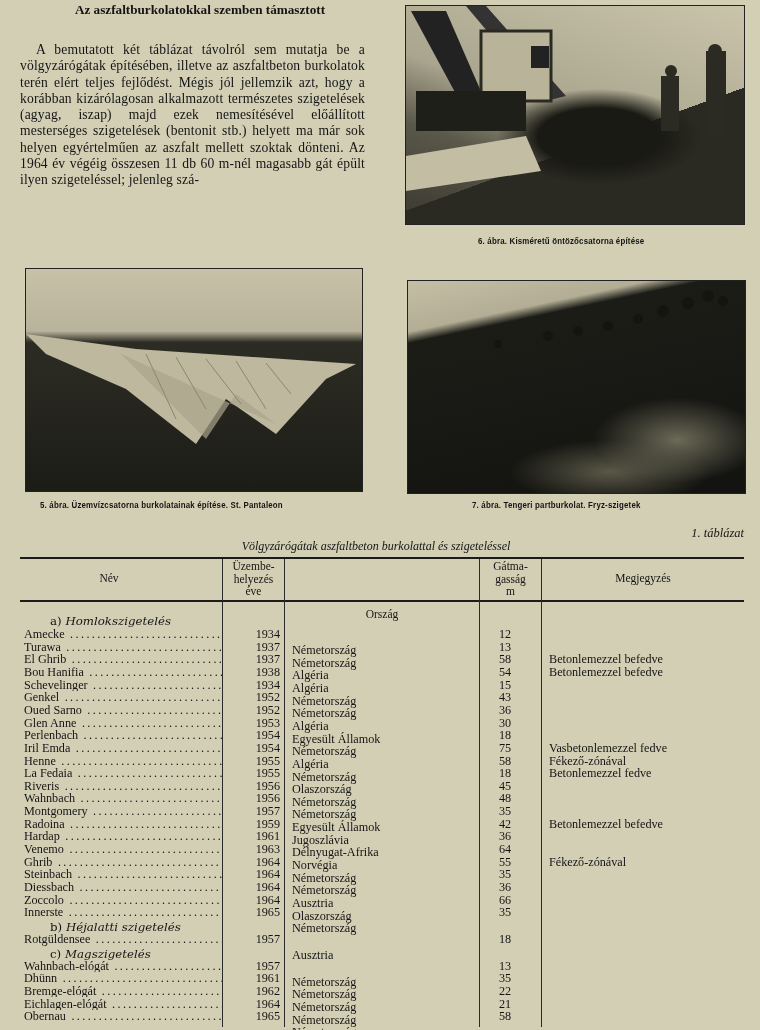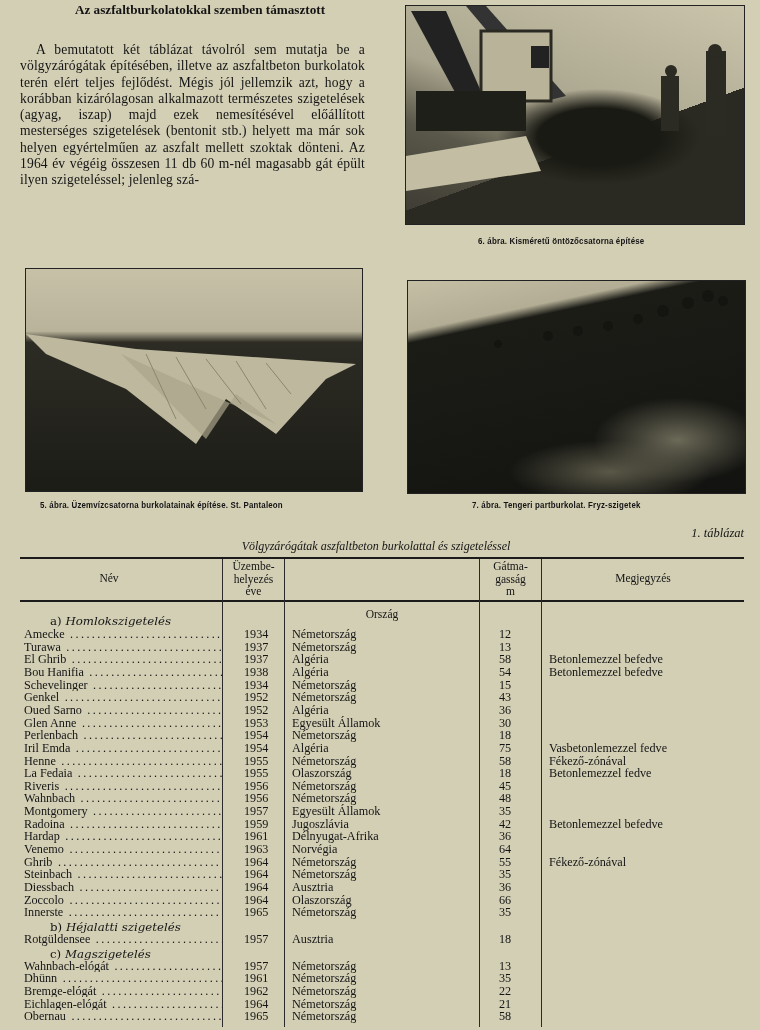--- a/index.html
+++ b/index.html
@@ -51,22 +51,22 @@
 
   .th {
     position: absolute; text-align: center; font-size: 11.5px; line-height: 12.5px;
     font-family: "Liberation Serif", serif;
   }
 
   .row { position: absolute; left: 0; width: 760px; height: 12.6px; font-size: 12.2px; line-height: 12.6px;
     font-family: "Liberation Serif", serif; }
   .c-name { position: absolute; left: 24px; width: 198px; white-space: nowrap; overflow: hidden; }
   .c-name .dots { letter-spacing: 2.4px; }
-  .c-year { position: absolute; left: 244px; width: 52px; text-align: left; }
-  .c-country { position: absolute; left: 292px; width: 190px; white-space: nowrap; }
+  .c-year { position: absolute; left: 228px; width: 52px; text-align: right; }
+  .c-country { position: absolute; left: 292px; width: 190px; white-space: nowrap; margin-top: 16px; }
   .c-height { position: absolute; left: 484px; width: 42px; text-align: center; }
   .c-note { position: absolute; left: 549px; width: 200px; white-space: nowrap; }
   .section-label { position: absolute; font-style: italic; font-size: 11.8px; }
   .section-label .pref { font-style: normal; }
 </style>
 </head>
 <body>
 
 <div id="heading" class="abs">
   <div>Az aszfaltburkolatokkal szemben támasztott</div>

